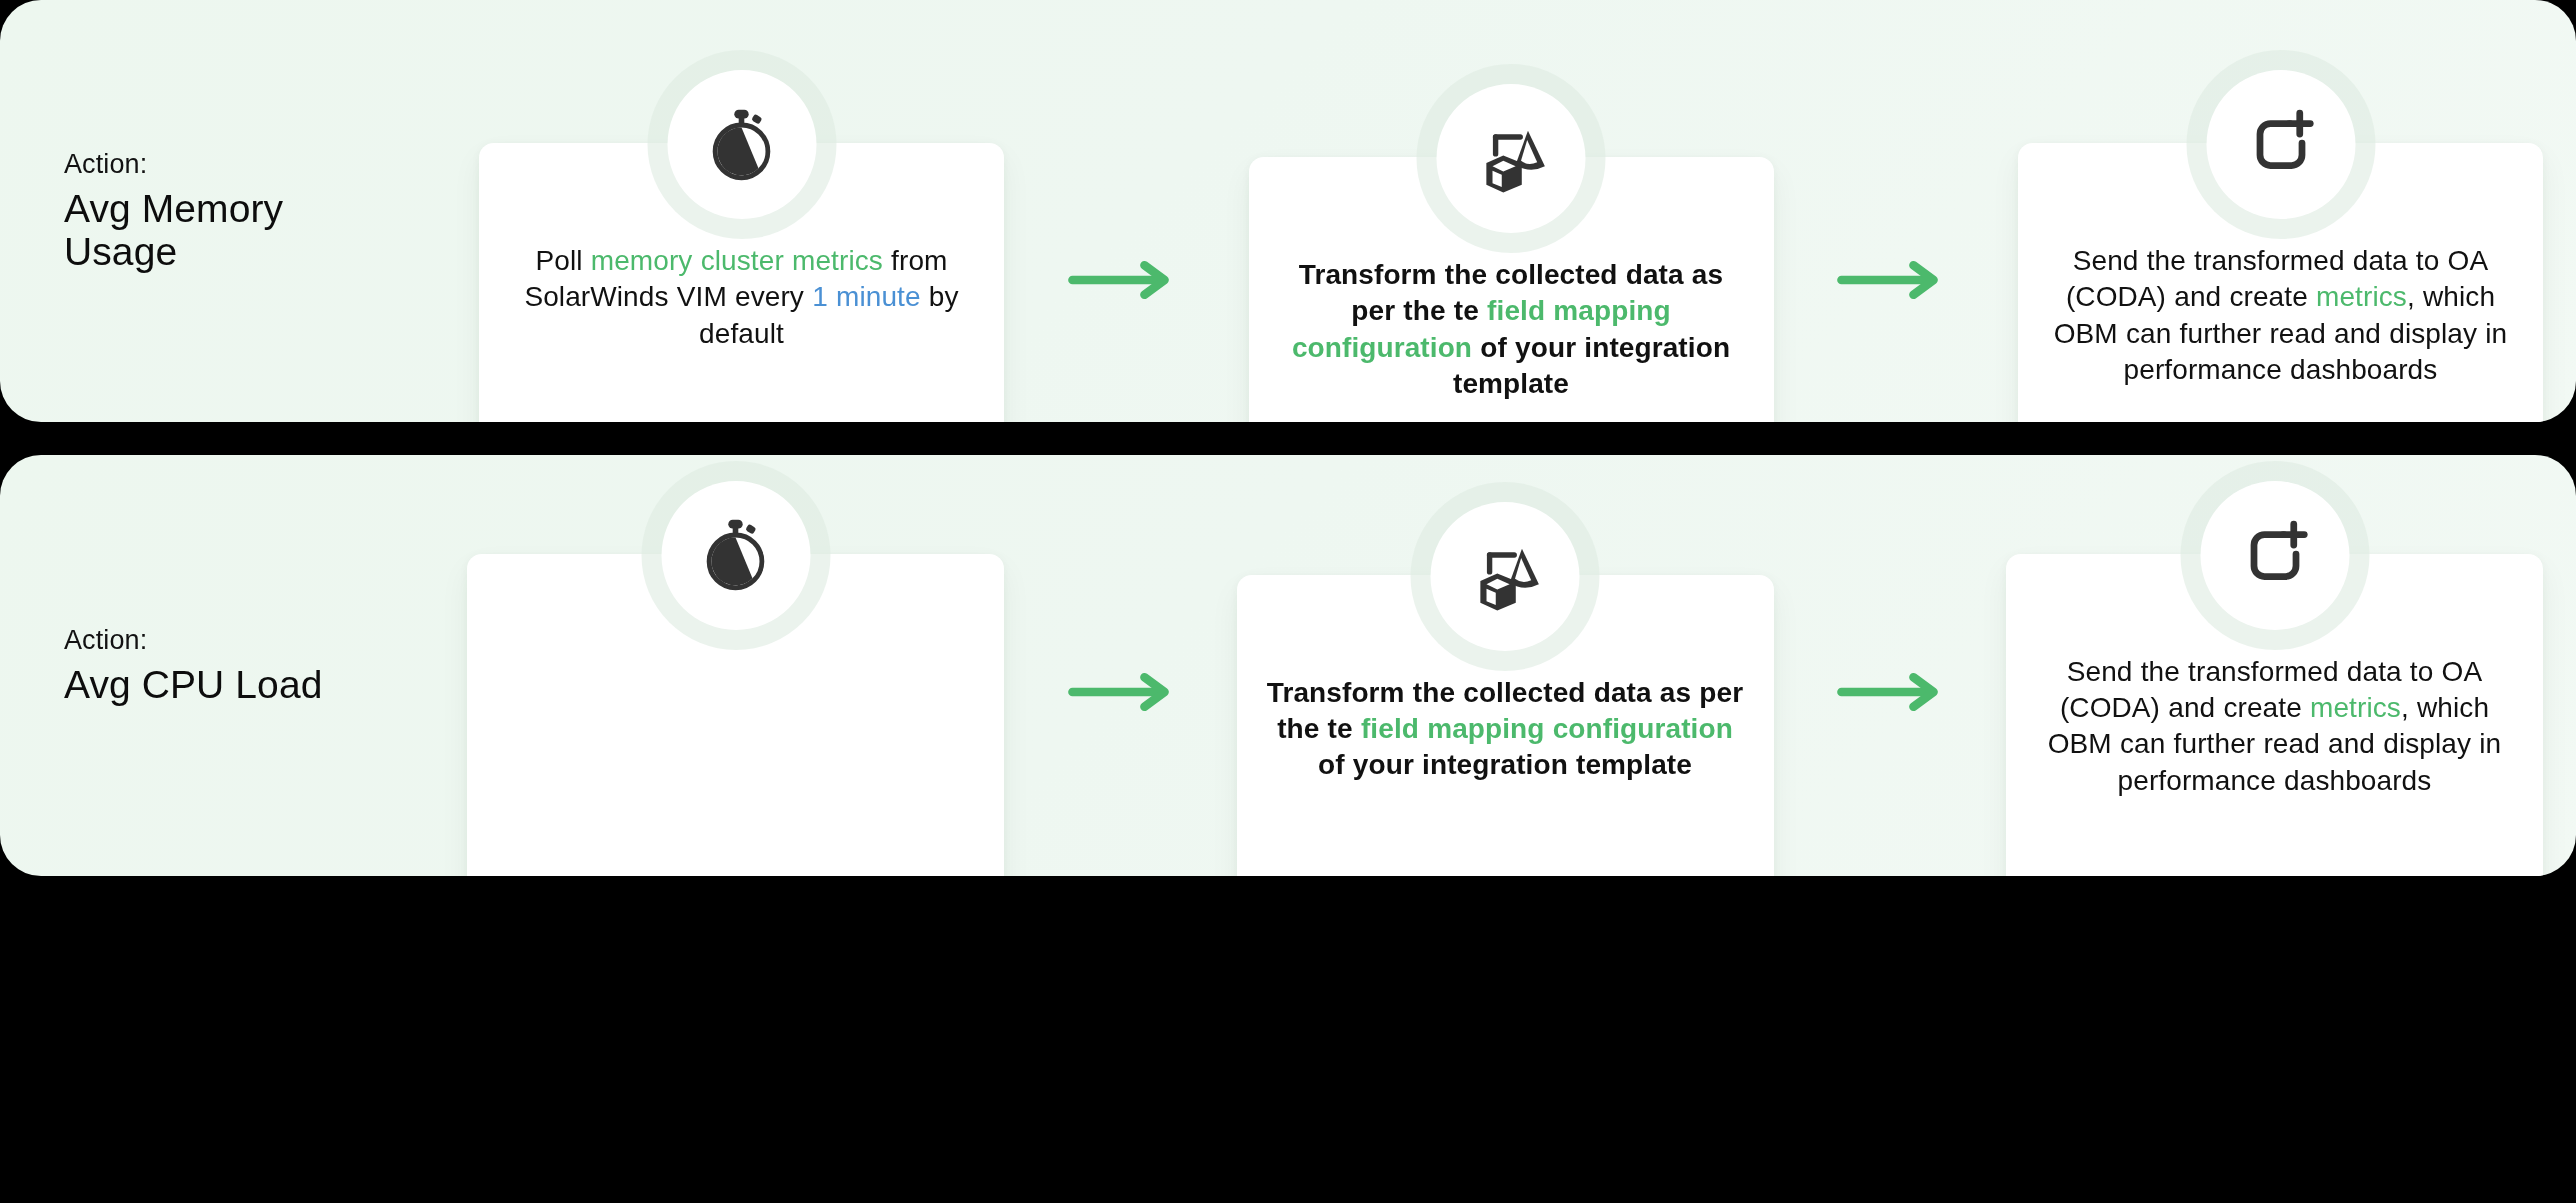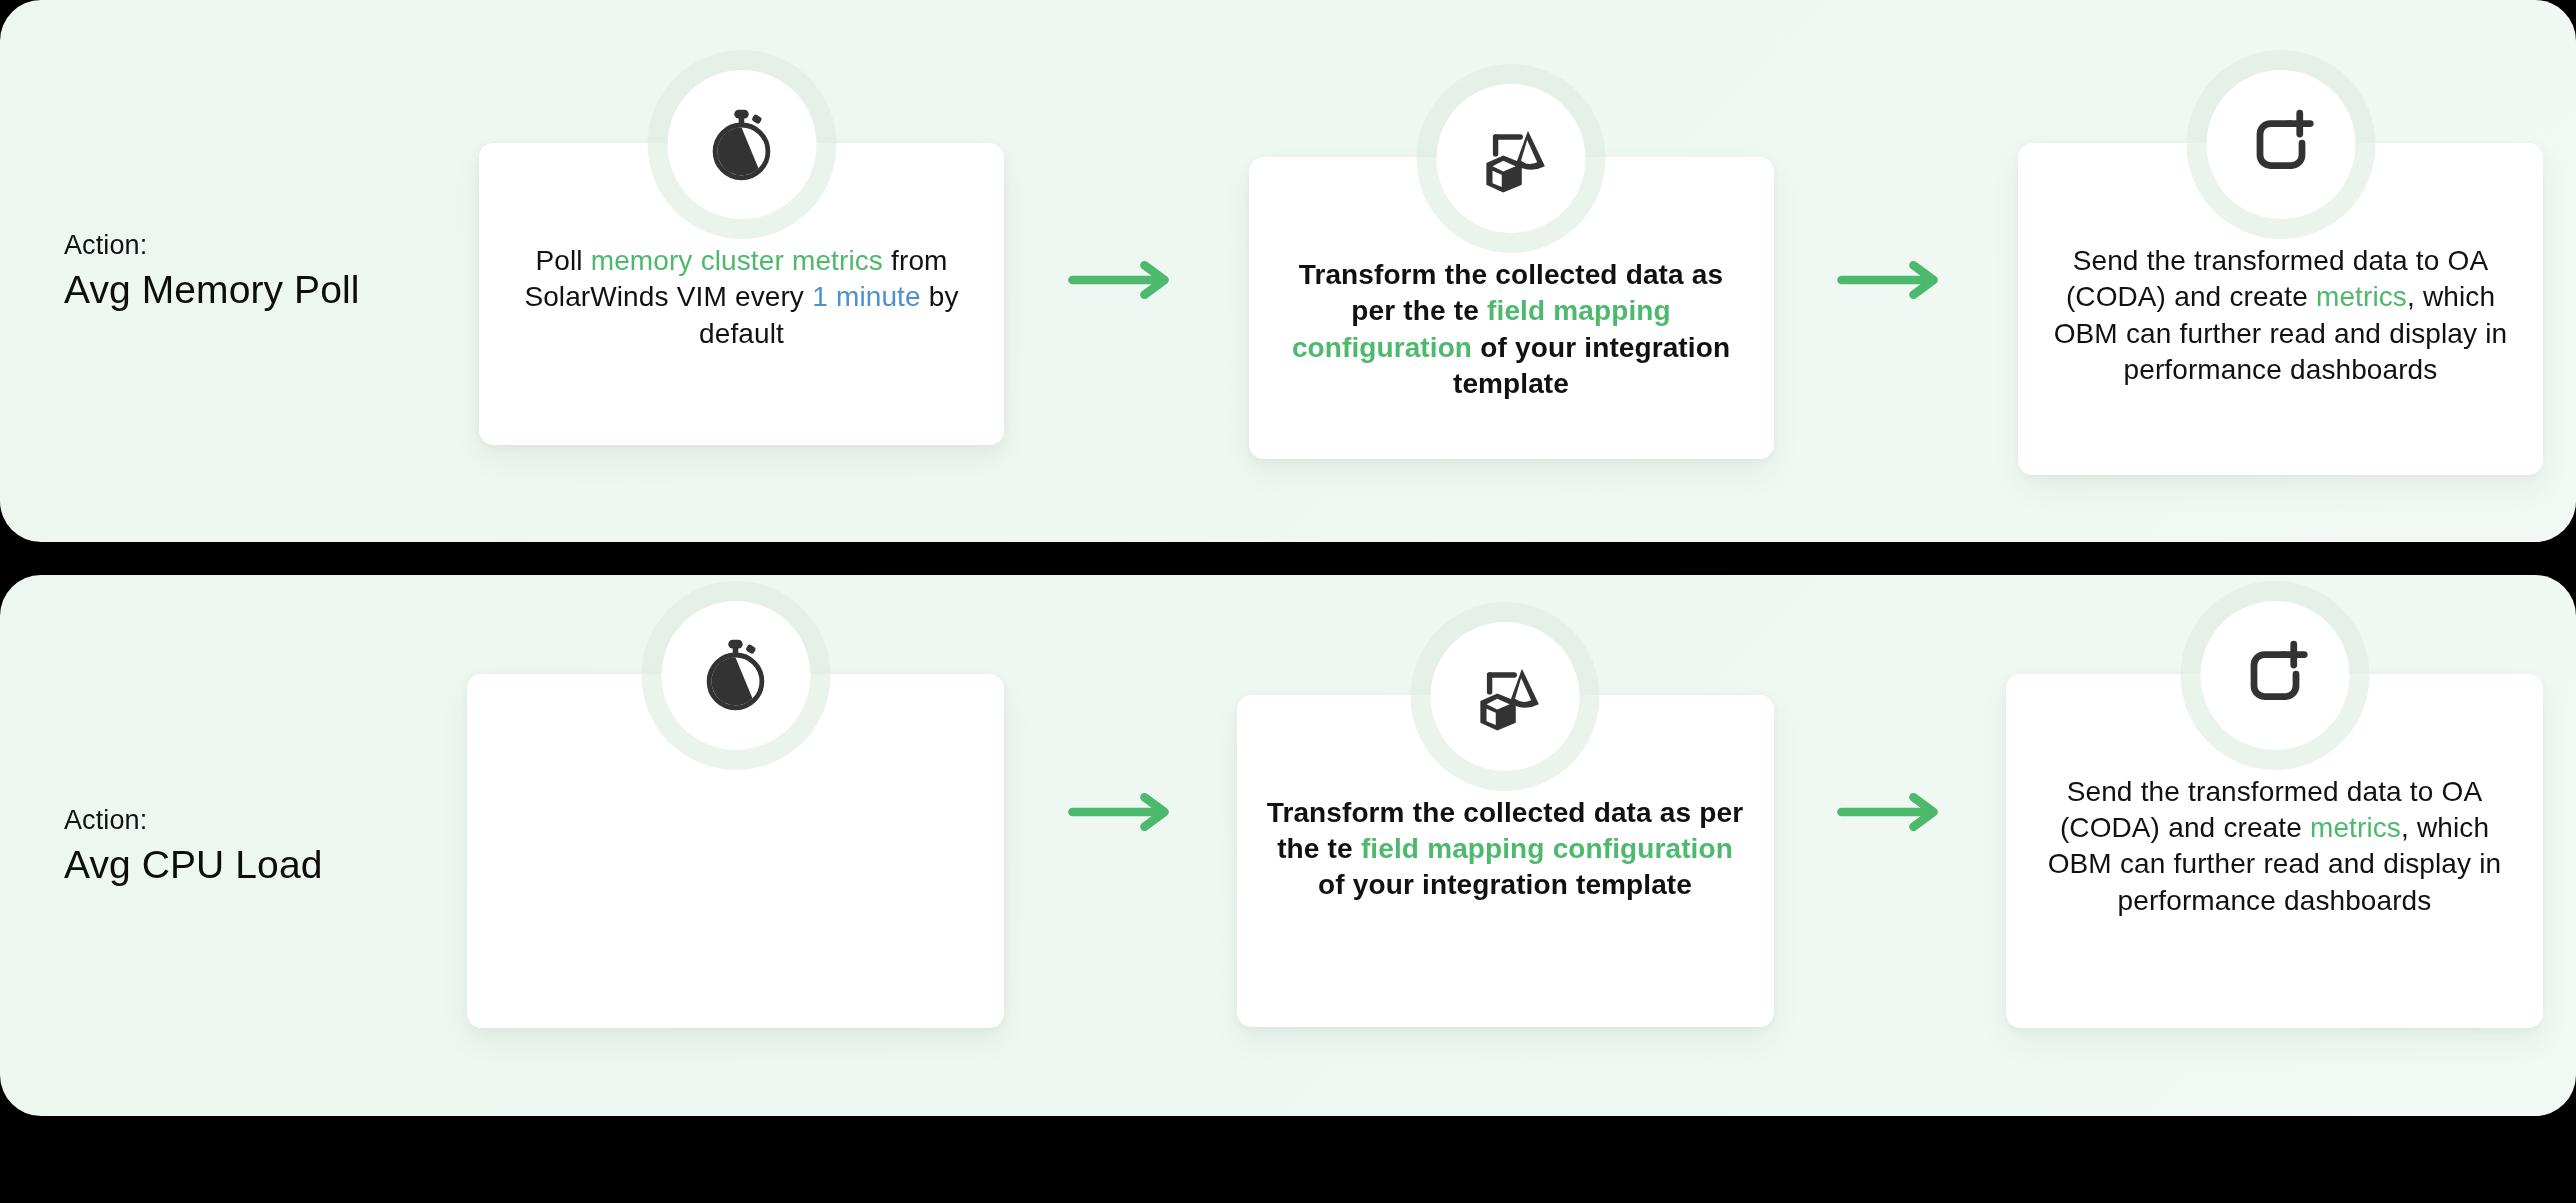--- a/index.html
+++ b/index.html
@@ -10,21 +10,21 @@
   body {
     width: 2576px;
     height: 1204px;
     font-family: "Liberation Sans", sans-serif;
     overflow: hidden;
   }
 
   .stage {
     position: relative;
     width: 2576px;
-    height: 1116px;
+    height: 876px;
     background: #000000;
     display: flex;
     flex-direction: column;
     gap: 33px;
   }
 
   
   .panel {
     position: relative;
     background: linear-gradient(135deg, #edf7ef 0%, #eef7f1 45%, #f2f9f4 100%);
@@ -151,21 +151,21 @@
 </style>
 </head>
 <body>
 
 <div class="stage">
 
   <section class="panel">
 
     <div class="action-block">
       <div class="action-kicker">Action:</div>
-      <div class="action-title">Avg Memory Poll</div>
+      <div class="action-title">Avg Memory Usage</div>
     </div>
 
     <div class="flow row-top">
 
       <div class="step step-1">
         <div class="card tall">
           <div class="icon-badge">
             <svg width="80" height="80" viewBox="0 0 100 100" aria-hidden="true">
               <rect x="41" y="6" width="18" height="11" rx="5.5" fill="#333"></rect>
               <rect x="46.5" y="13" width="7" height="10" fill="#333"></rect>

